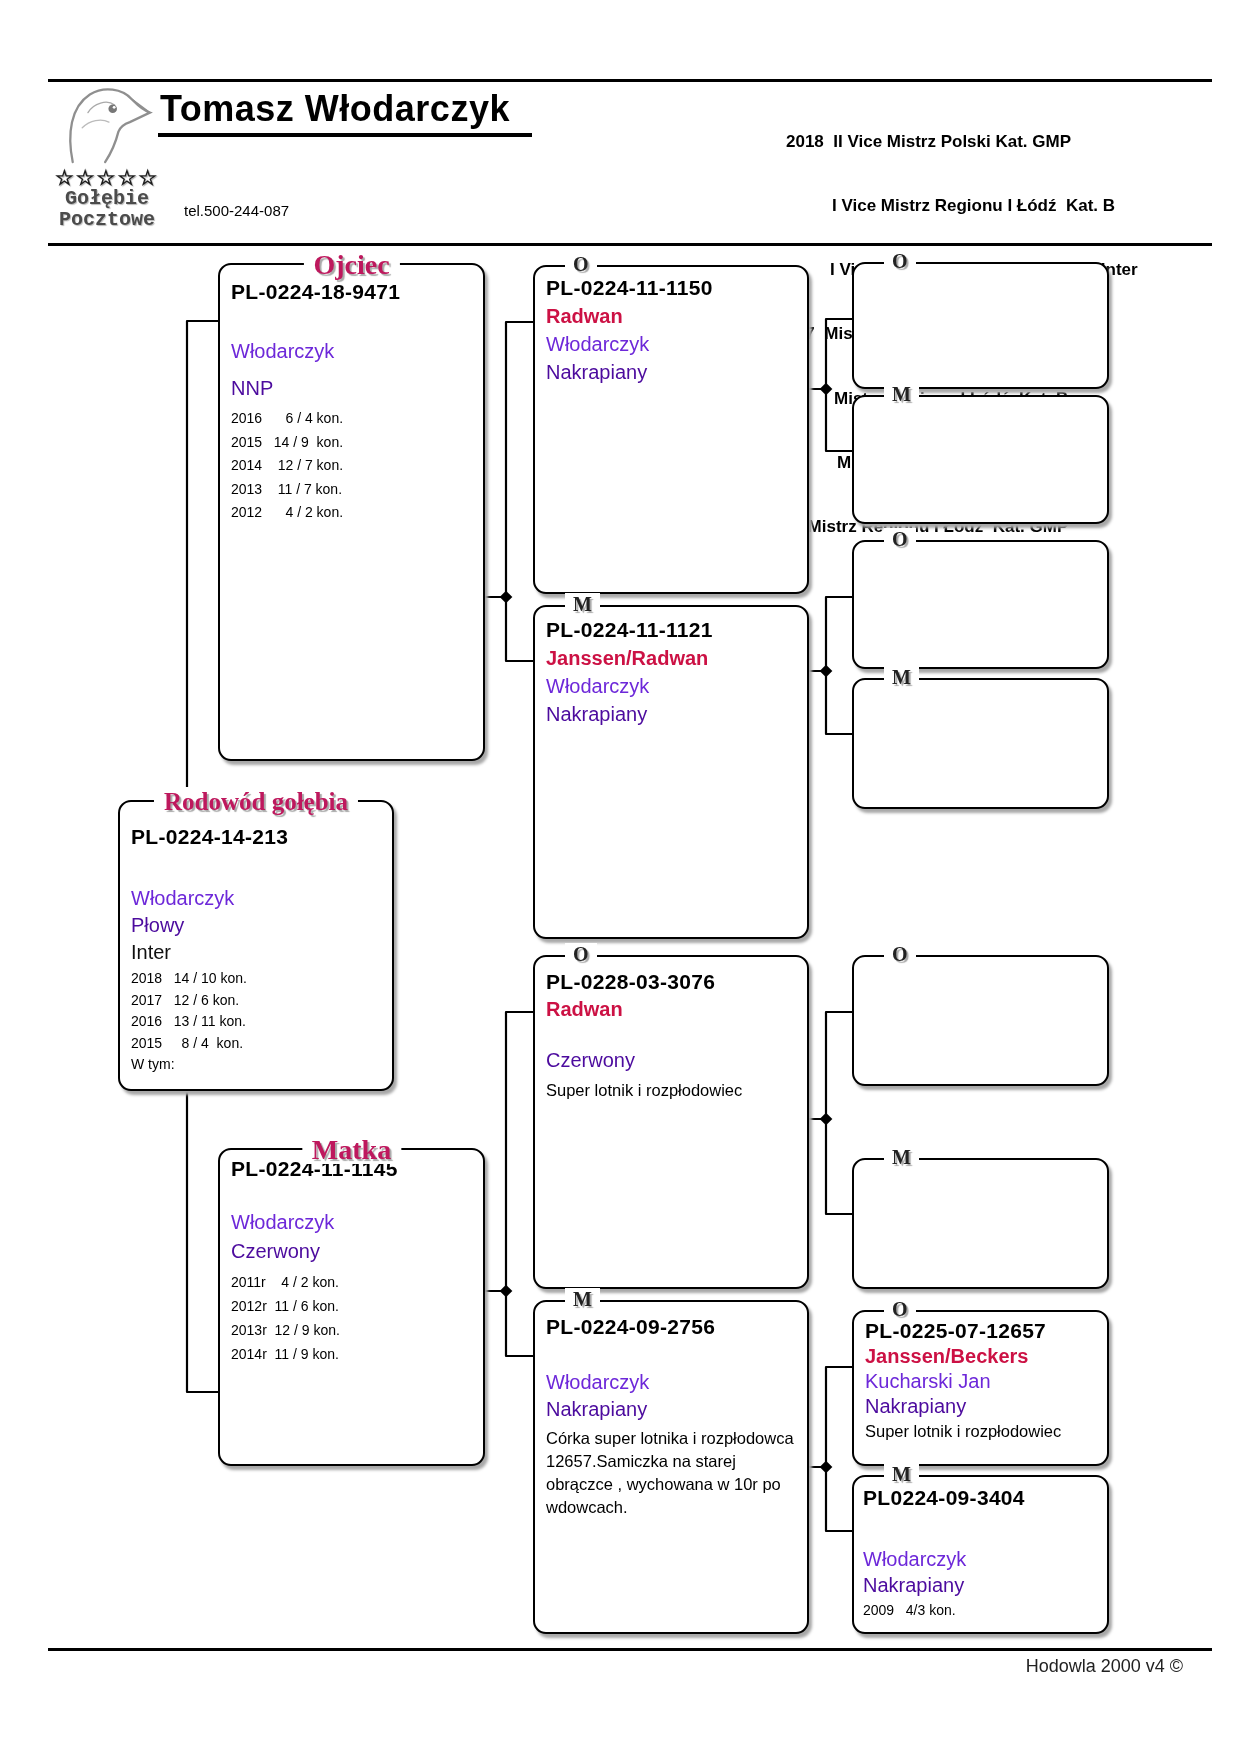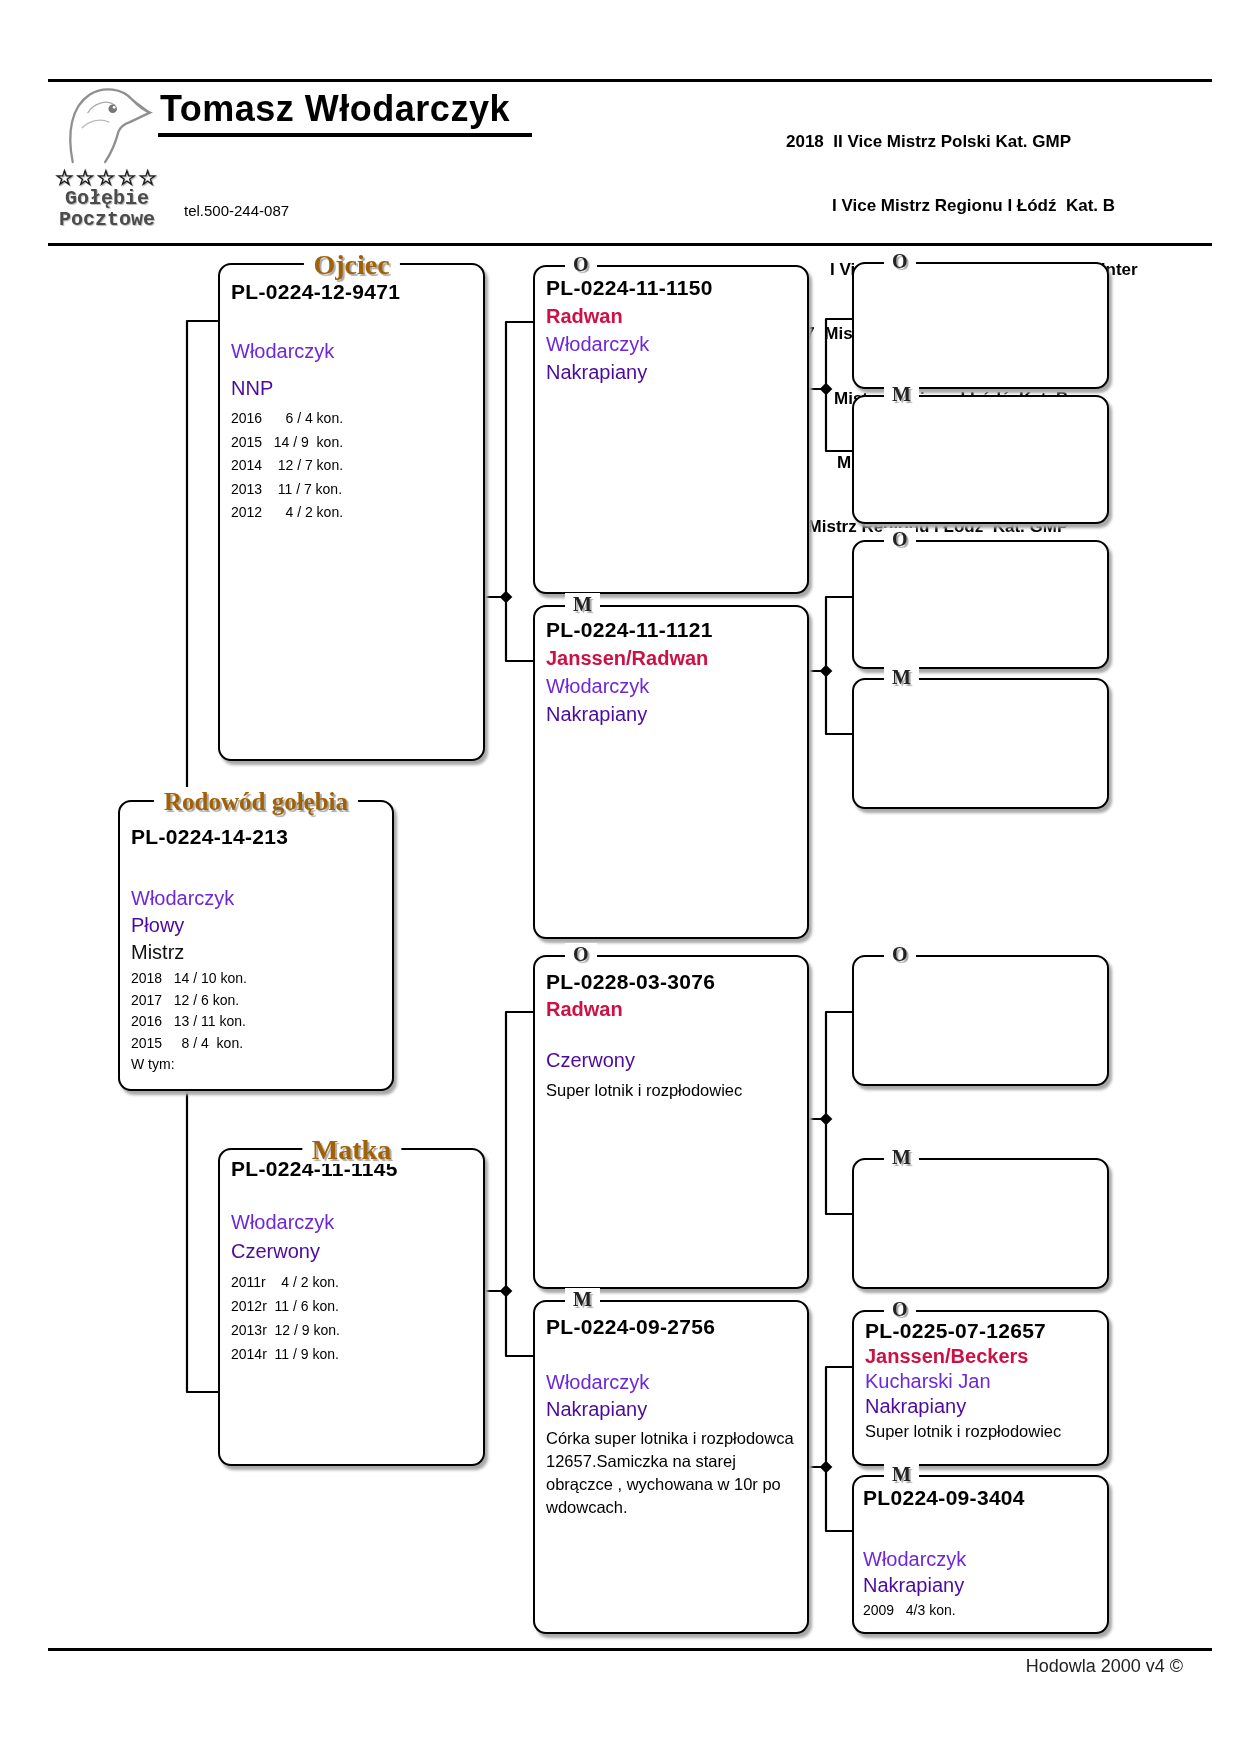--- a/index.html
+++ b/index.html
@@ -14,21 +14,21 @@
   #logo .lg{font-family:Liberation Mono, monospace;font-weight:bold;font-size:20px;line-height:21px;color:#4b4b4b;text-shadow:1px 1px 1px #b9b9b9;}
   #breeder-name{position:absolute;left:158px;top:88px;font-size:36px;font-weight:bold;letter-spacing:.5px;border-bottom:4px solid #000;padding:0 22px 3px 2px;}
   #phone{position:absolute;left:184px;top:202px;font-size:15px;}
   #achv{position:absolute;left:742px;top:88px;width:470px;font-size:17px;line-height:21.4px;white-space:pre;font-weight:bold;}
 
   
   .pbox{position:absolute;background:#fff;border:2px solid #000;border-radius:13px;
         box-shadow:3px 4px 3px #a8a8a8;z-index:2;}
   .box-title{position:absolute;top:-15px;left:50%;transform:translateX(-50%);
         font-family:"Liberation Serif",serif;font-weight:bold;font-size:28px;line-height:29px;
-        color:#a16207;background:#fff;padding:0 10px;white-space:nowrap;
+        color:#be185d;background:#fff;padding:0 10px;white-space:nowrap;
         text-shadow:2px 2px 1px #a9a9a9;text-align:right;}
   .box-label-sm{position:absolute;top:-14px;left:30px;
         font-family:"Liberation Serif",serif;font-weight:bold;font-size:20px;line-height:22px;
         color:#222;background:#fff;padding:0 8px;text-shadow:2px 2px 1px #a9a9a9;}
   .bx{padding-left:11px;padding-right:8px;}
   .ring{font-size:21px;font-weight:bold;line-height:26px;letter-spacing:.3px;}
   .strain{font-size:20px;font-weight:bold;line-height:25px;color:#cc1144;}
   .owner{font-size:20px;line-height:25px;color:#6d28d9;}
   .colorline{font-size:20px;line-height:25px;color:#4c0b9e;}
   .sexline{font-size:20px;line-height:25px;color:#101010;}
@@ -96,33 +96,33 @@
       <rect x="-4.5" y="-4.5" width="9" height="9" transform="translate(826,1467) rotate(45)"></rect>
     </g>
   </svg>
 
   <div class="pbox" style="left:118px;top:800px;width:272px;height:287px">
     <div class="box-title" style="font-size:25px">Rodowód gołębia</div>
     <div class="bx" style="padding-top:22px">
       <div class="ring">PL-0224-14-213</div>
       <div class="owner" style="margin-top:36px">Włodarczyk</div>
       <div class="colorline" style="margin-top:2px">Płowy</div>
-      <div class="sexline" style="margin-top:2px">Mistrz</div>
+      <div class="sexline" style="margin-top:2px">Inter</div>
       <div class="results tight" style="margin-top:3px">2018   14 / 10 kon.
 2017   12 / 6 kon.
 2016   13 / 11 kon.
 2015     8 / 4  kon.
 W tym:</div>
     </div>
   </div>
 
   <div class="pbox" style="left:218px;top:263px;width:263px;height:494px">
     <div class="box-title">Ojciec</div>
     <div class="bx" style="padding-top:14px">
-      <div class="ring">PL-0224-12-9471</div>
+      <div class="ring">PL-0224-18-9471</div>
       <div class="owner" style="margin-top:34px">Włodarczyk</div>
       <div class="colorline" style="margin-top:12px">NNP</div>
       <div class="results" style="margin-top:6px">2016      6 / 4 kon.
 2015   14 / 9  kon.
 2014    12 / 7 kon.
 2013    11 / 7 kon.
 2012      4 / 2 kon.</div>
     </div>
   </div>
 

